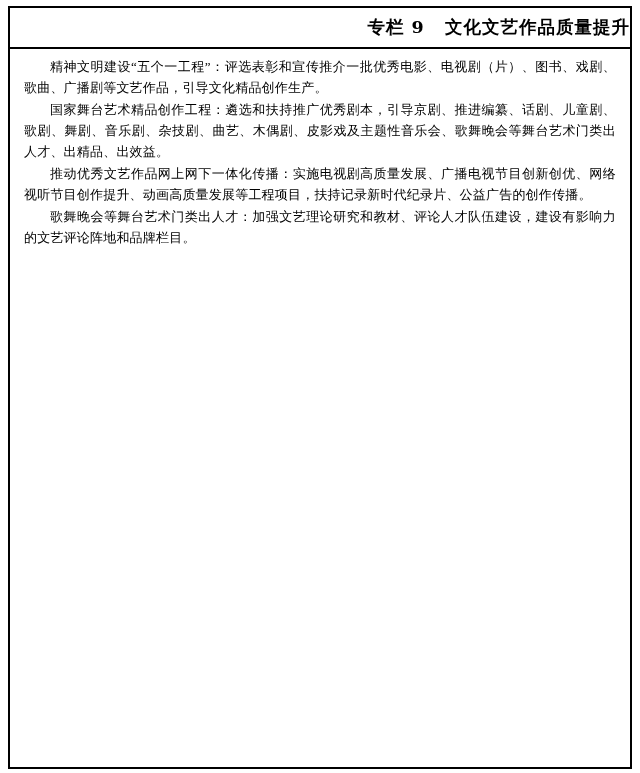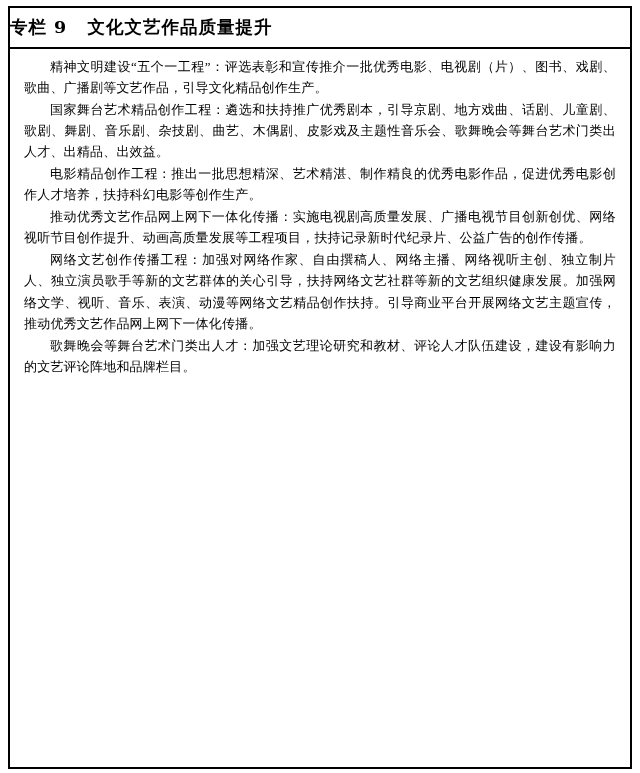--- a/index.html
+++ b/index.html
@@ -26,21 +26,21 @@
     box-sizing: border-box;
     width: 100%;
     height: 100%;
     padding: 0;
     display: flex;
     flex-direction: column;
   }
   .title-row {
     flex: 0 0 auto;
     border-bottom: 2px solid #000;
-    text-align: left;
+    text-align: right;
     padding: 7px 0 8px 0;
   }
   .title-text {
     font-family: "DejaVu Serif", "Liberation Serif", serif;
     font-weight: bold;
     font-size: 17.5px;
     letter-spacing: 1px;
   }
   .title-text .num {
     letter-spacing: 0px;
@@ -66,21 +66,19 @@
 
 <div class="page">
   <div class="box">
 
     <div class="title-row">
       <span class="title-text"><span>专栏</span>&nbsp;<span class="num">9</span>&nbsp;&nbsp;&nbsp;<span>文化文艺作品质量提升</span></span>
     </div>
 
     <div class="body-area">
       <p class="para">精神文明建设“五个一工程”：评选表彰和宣传推介一批优秀电影、电视剧（片）、图书、戏剧、歌曲、广播剧等文艺作品，引导文化精品创作生产。</p>
-      <p class="para">国家舞台艺术精品创作工程：遴选和扶持推广优秀剧本，引导京剧、地方戏曲、话剧、儿童剧、歌剧、舞剧、音乐剧、杂技剧、曲艺、木偶剧、皮影戏及主题性音乐会、歌舞晚会等舞台艺术门类出人才、出精品、出效益。</p>
-      <p class="para">电影精品创作工程：推出一批思想精深、艺术精湛、制作精良的优秀电影作品，促进优秀电影创作人才培养，扶持科幻电影等创作生产。</p>
+      <p class="para">国家舞台艺术精品创作工程：遴选和扶持推广优秀剧本，引导京剧、推进编纂、话剧、儿童剧、歌剧、舞剧、音乐剧、杂技剧、曲艺、木偶剧、皮影戏及主题性音乐会、歌舞晚会等舞台艺术门类出人才、出精品、出效益。</p>
       <p class="para">推动优秀文艺作品网上网下一体化传播：实施电视剧高质量发展、广播电视节目创新创优、网络视听节目创作提升、动画高质量发展等工程项目，扶持记录新时代纪录片、公益广告的创作传播。</p>
-      <p class="para">网络文艺创作传播工程：加强对网络作家、自由撰稿人、网络主播、网络视听主创、独立制片人、独立演员歌手等新的文艺群体的关心引导，扶持网络文艺社群等新的文艺组织健康发展。加强网络文学、视听、音乐、表演、动漫等网络文艺精品创作扶持。引导商业平台开展网络文艺主题宣传，推动优秀文艺作品网上网下一体化传播。</p>
       <p class="para">歌舞晚会等舞台艺术门类出人才：加强文艺理论研究和教材、评论人才队伍建设，建设有影响力的文艺评论阵地和品牌栏目。</p>
     </div>
 
   </div>
 </div>
 
 </body></html>

